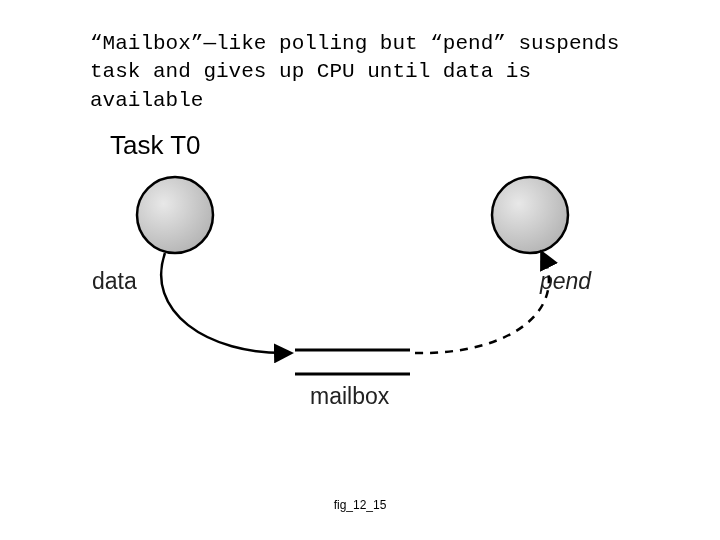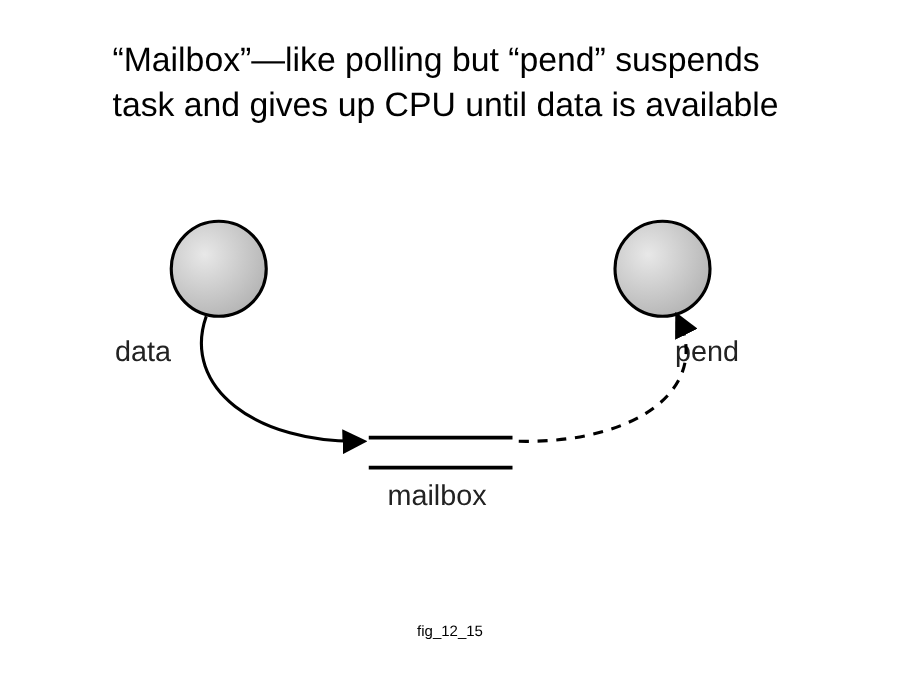--- a/index.html
+++ b/index.html
@@ -9,23 +9,24 @@
       height: 540px;
       font-family: Arial, Helvetica, sans-serif;
       background: #fff;
       position: relative;
     }
     .caption {
       position: absolute;
       left: 90px;
       top: 30px;
       width: 540px;
-      font-size: 27px;
+      font-size: 21px;
       line-height: 1.35;
       color: #000;
+      font-family: Liberation Mono, monospace;
     }
     .figlabel {
       position: absolute;
       left: 0;
       width: 720px;
       top: 498px;
       text-align: center;
       font-size: 12px;
       color: #000;
     }
@@ -53,23 +54,24 @@
     }
     svg { display: block; }
   </style>
 </head>
 <body>
 
 <div class="caption">“Mailbox”—like polling but “pend” suspends task and gives up CPU until data is available</div>
 
 <div class="diagram">
 
+  <div class="task-label" style="left:0px; top:0px;">Task T0</div>
 
   <div class="op-label" style="left:-18px; top:138px;">data</div>
-  <div class="op-label" style="left:430px; top:138px;">pend</div>
+  <div class="op-label" style="left:430px; top:138px;font-style:italic;">pend</div>
 
   <div class="mailbox-label" style="left:200px; top:253px; text-align:left;">mailbox</div>
 
   <svg width="500" height="300" style="position:absolute; left:0; top:0;">
     <defs>
       <radialGradient id="g1" cx="35%" cy="35%" r="70%">
         <stop offset="0%" stop-color="#e8e8e8"></stop>
         <stop offset="100%" stop-color="#b5b5b5"></stop>
       </radialGradient>
       <marker id="arrow" viewBox="0 0 10 10" refX="8" refY="5" markerWidth="8" markerHeight="8" orient="auto-start-reverse">

